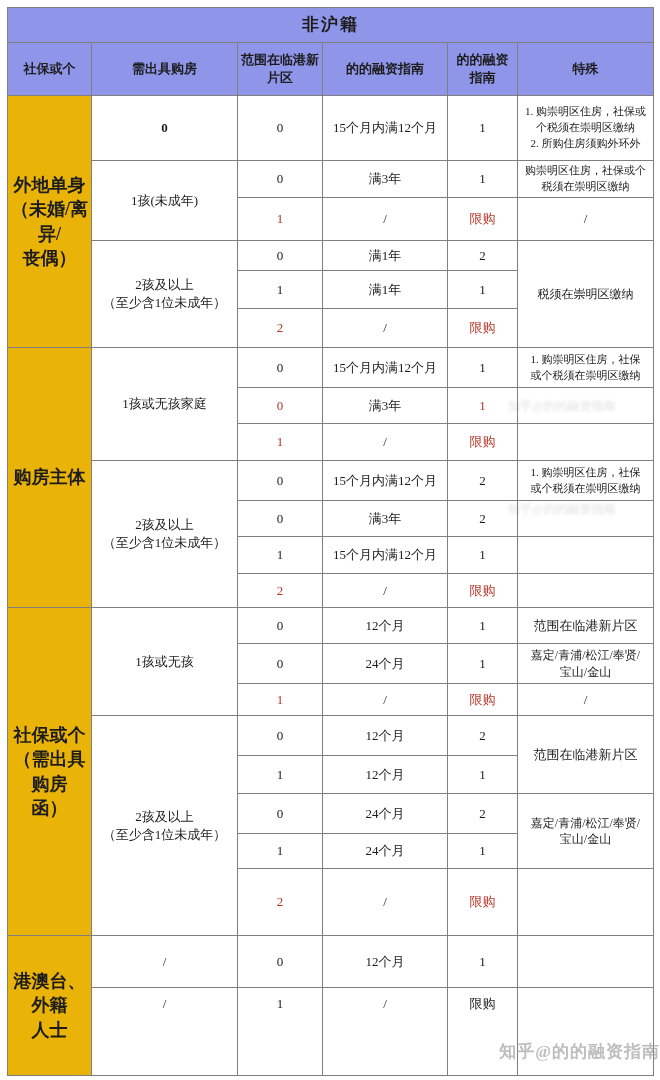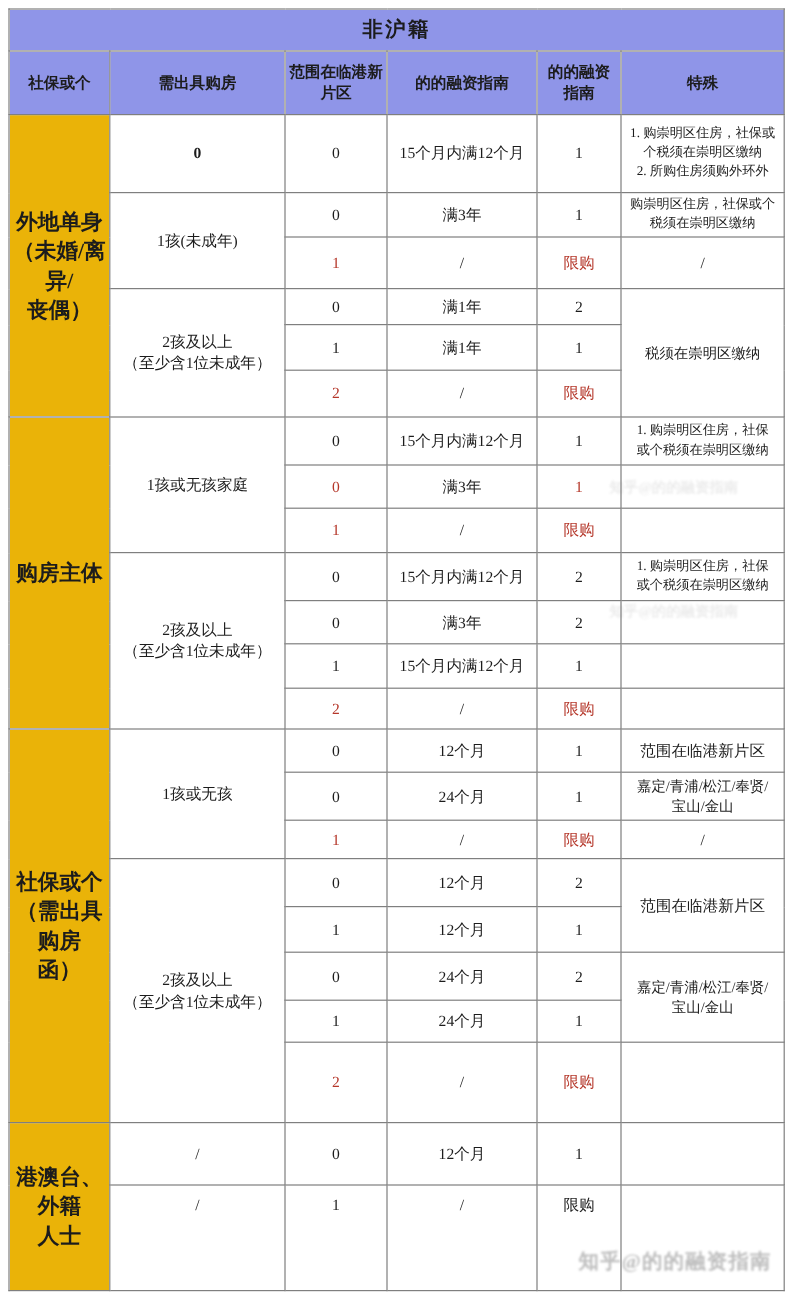--- a/index.html
+++ b/index.html
@@ -35,21 +35,21 @@
   }
   td.lbl { background:#eab308; font-weight:bold; font-size:18px; }
   td.red { color:#b5372a; }
   td.sm  { font-size:11px; line-height:1.45;font-family:Liberation Serif, serif; }
   td.sp  { font-size:12px; }
   td.top { vertical-align:top; padding-top:7px; }
   td.b   { font-weight:bold; }
 
   .wm { position:absolute; font-weight:bold; pointer-events:none; }
   .wm-gray {
-    top:1033px; right:17px; font-size:17px; color:#9a9a9a;
+    top:1033px; right:0; font-size:17px; color:#9a9a9a;
     opacity:.65; filter:blur(.7px); letter-spacing:1px;
   }
   .wm-dark {
     top:1104px; right:3px; font-size:18px; color:#2c2c2c;
     text-shadow:1px 1px 0 #f4f4f4, -1px -1px 0 #e8e8e8, 1px -1px 0 #eee;
     letter-spacing:1px;
   }
   .wm-faint-a { top:391px; left:508px; font-size:12px; color:#777;
     opacity:.14; filter:blur(1px); width:142px; }
   .wm-faint-b { top:494px; left:508px; font-size:12px; color:#777;

